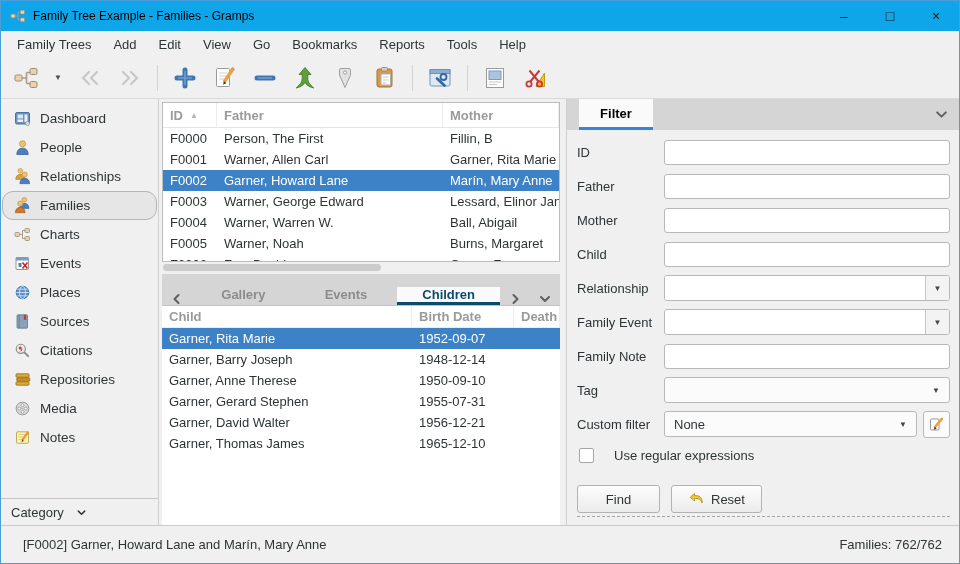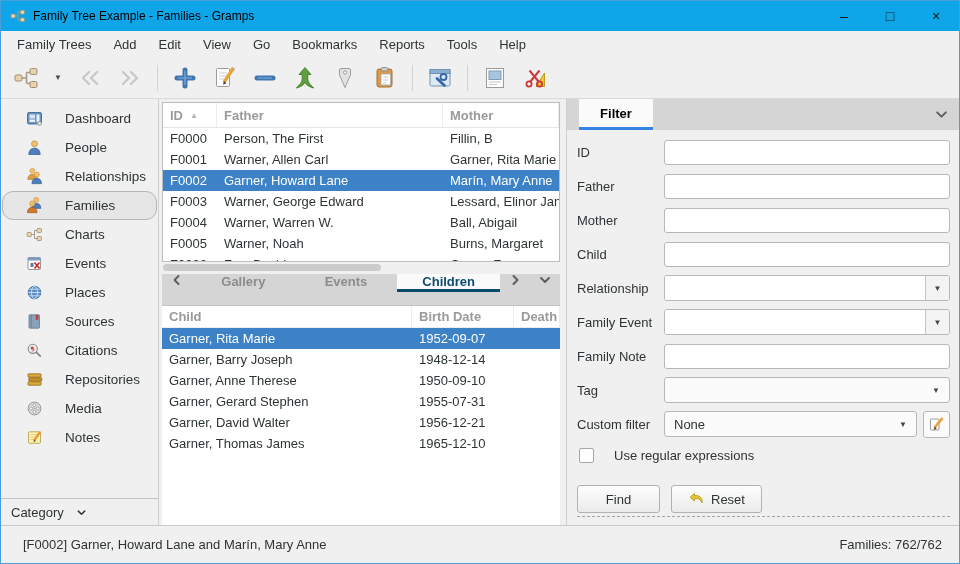--- a/index.html
+++ b/index.html
@@ -26,21 +26,21 @@
   .tool-btn.narrow { width:24px; }
   .tool-sep { width:1px; height:26px; background:#d2d2d2; margin:0 7px; flex:none; }
   .dd-arrow { font-size:8px; color:#4a4a4a; }
 
   
   .content { flex:1; display:flex; min-height:0; }
 
   
   .sidebar { width:158px; flex:none; border-right:1px solid #cfcfcf; display:flex; flex-direction:column; }
   .nav { flex:1; padding-top:5px; }
-  .nav-item { height:29px; display:flex; align-items:center; gap:22px; padding-left:23px;
+  .nav-item { height:29px; display:flex; align-items:center; gap:9px; padding-left:11px;
               font-size:13.5px; border:1px solid transparent; margin:0 1px; }
   .nav-item.selected { background:#e6e6e6; border:1px solid #b5b5b5; border-radius:11px; }
   .nav-item .ic { width:17px; height:17px; flex:none; display:flex; }
   .category-bar { height:27px; border-top:1px solid #c4c4c4; display:flex; align-items:center;
                   padding-left:10px; gap:12px; flex:none; }
 
   
   .center { width:401px; flex:none; display:flex; flex-direction:column; padding:3px 0 0 3px; }
   .ftable { height:160px; flex:none; background:#fff; border:1px solid #bdbdbd;
             display:flex; flex-direction:column; overflow:hidden; }
@@ -50,21 +50,21 @@
   .thead .tcell { height:100%; display:flex; align-items:center; border-right:1px solid #ededed; }
   .tcell { padding-left:7px; white-space:nowrap; overflow:hidden; }
   .c-id { width:54px; flex:none; }
   .c-father { width:226px; flex:none; }
   .c-mother { flex:1; }
   .sort-ind { font-size:8px; color:#b3b3b3; margin-left:7px; }
 
   .hscroll { height:9px; margin:1px 1px 0 1px; position:relative; flex:none; }
   .hthumb { position:absolute; left:0; top:1px; height:7px; width:55%; background:#cccccc; border-radius:4px; }
 
-  .tabbar { height:31px; margin-top:2px; display:flex; align-items:flex-start; background:#d5d5d5; flex:none; }
+  .tabbar { height:31px; margin-top:2px; display:flex; align-items:flex-end; background:#d5d5d5; flex:none; }
   .tab-nav { width:30px; display:flex; align-items:center; justify-content:center; flex:none; }
   .tab { flex:1; display:flex; align-items:center; justify-content:center; color:#8c8c8c;
          font-weight:bold; border-bottom:3px solid transparent; }
   .tab.active { background:#fafafa; color:#0c4a6e; border-bottom:3px solid #0c4a6e; }
 
   .ctable { flex:1; background:#fff; display:flex; flex-direction:column; border-top:1px solid #c2c2c2;
             overflow:hidden; }
   .chead { height:22px; color:#9a9a9a; font-weight:bold; border-bottom:1px solid #ececec; }
   .chead .tcell { height:100%; display:flex; align-items:center; border-right:1px solid #ededed; }
   .cc-child { flex:1; }

